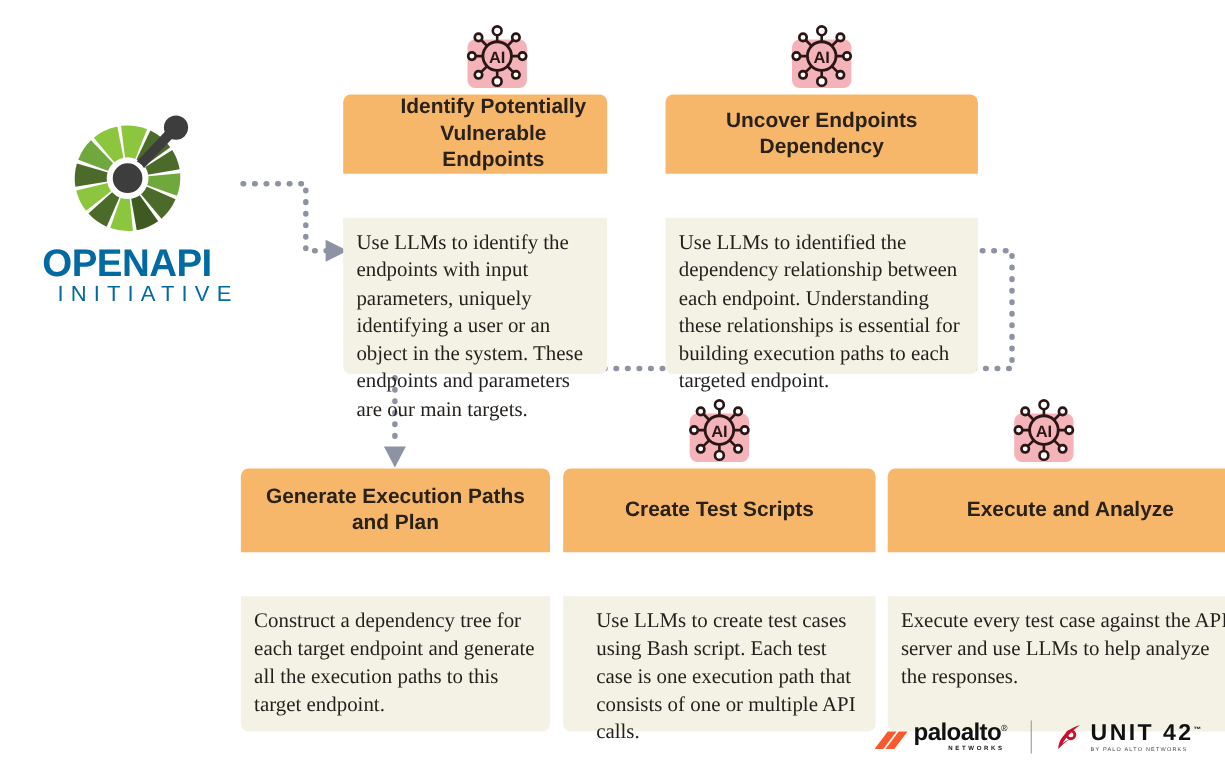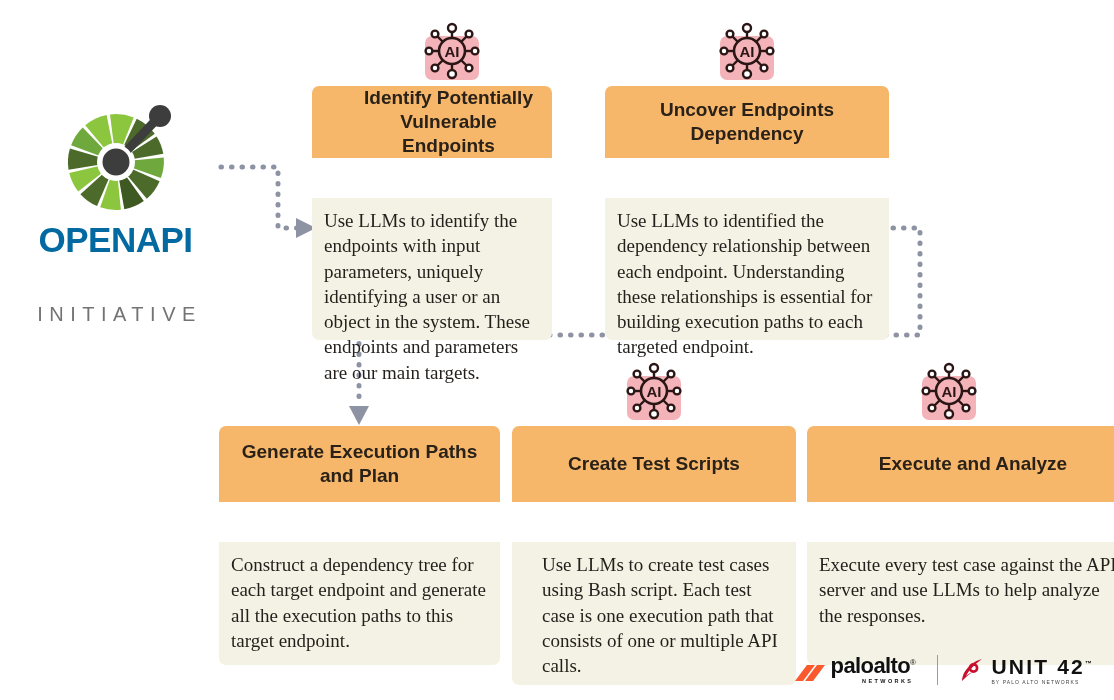--- a/index.html
+++ b/index.html
@@ -42,30 +42,29 @@
     width: 195px;
     text-align: center;
     font-weight: bold;
     font-size: 35px;
     letter-spacing: -0.5px;
     color: #0369a1;
     line-height: 1;
   }
   .openapi-sub {
     position: absolute;
-    left: 1px;
+    left: 16px;
     top: 158px;
     width: 195px;
     text-align: center;
     font-size: 20px;
     letter-spacing: 6.5px;
-    color: #737373;
+    color: #0369a1;
     line-height: 1;
     text-indent: 6px;
-    margin-top: 46px;
   }
 
   
   .card {
     position: absolute;
     box-sizing: border-box;
   }
   .card-header {
     background: #f6b76b;
     border-radius: 7px 7px 0 0;
@@ -295,21 +294,21 @@
     </svg>
   </div>
 
   <div class="card" style="left:219px; top:426px; width:281px;">
     <div class="card-header" style="height:76px;">Generate Execution Paths and Plan</div>
     <div class="card-body" style="height:123px;">Construct a dependency tree for each target endpoint and generate all the execution paths to this target endpoint.</div>
   </div>
 
   <div class="card" style="left:512px; top:426px; width:284px;">
     <div class="card-header" style="height:76px;">Create Test Scripts</div>
-    <div class="card-body" style="height:143px;padding-left:30px;">Use LLMs to create test cases using Bash script. Each test case is one execution path that consists of one or multiple API calls.</div>
+    <div class="card-body" style="height:123px;padding-left:30px;">Use LLMs to create test cases using Bash script. Each test case is one execution path that consists of one or multiple API calls.</div>
   </div>
   <div class="ai-icon" style="left:623px; top:362px;">
     <svg viewBox="0 0 62 62" width="62" height="62">
       <rect x="4" y="14" width="54" height="44" rx="7" fill="#F4B3B8"></rect>
       <g stroke="#2B1616" stroke-width="2.4" fill="none">
         <line x1="31" y1="29" x2="31" y2="8"></line>
         <line x1="31" y1="29" x2="46.5" y2="13.5"></line>
         <line x1="31" y1="29" x2="52" y2="29"></line>
         <line x1="31" y1="29" x2="46.5" y2="44.5"></line>
         <line x1="31" y1="29" x2="31" y2="50"></line>

